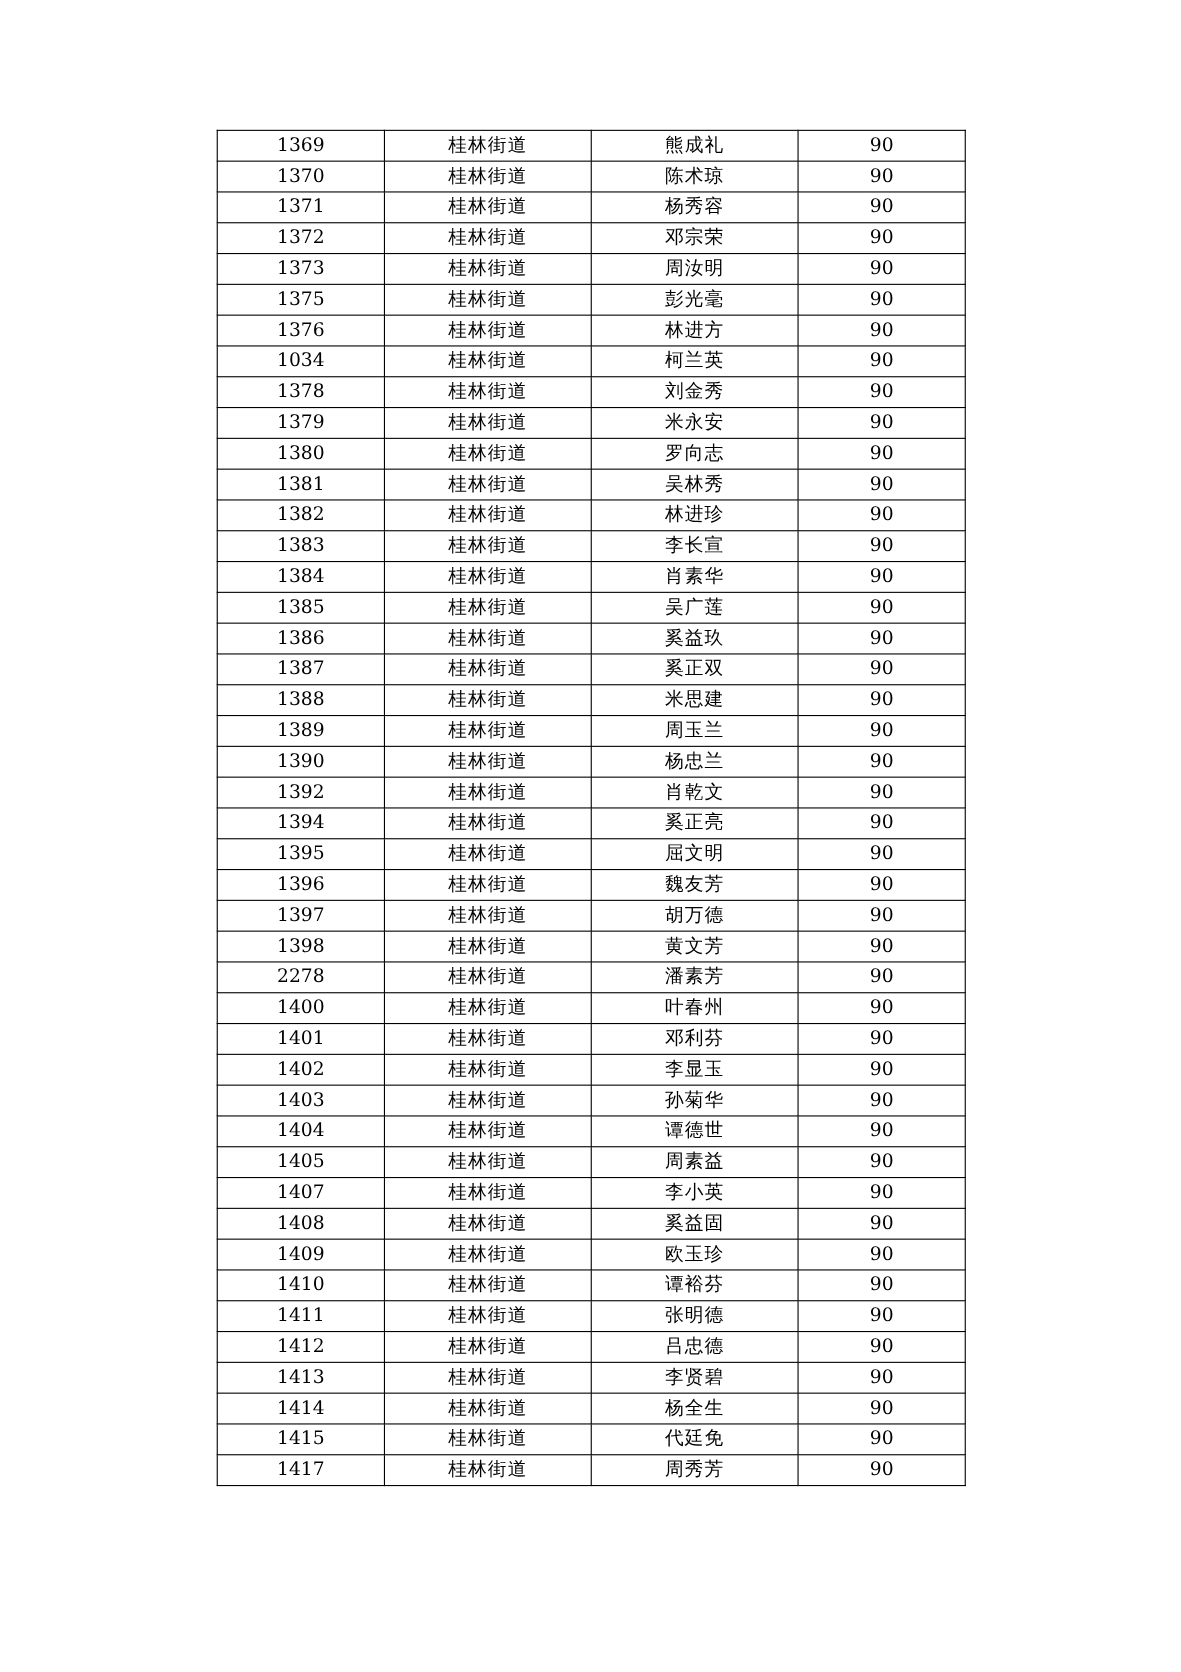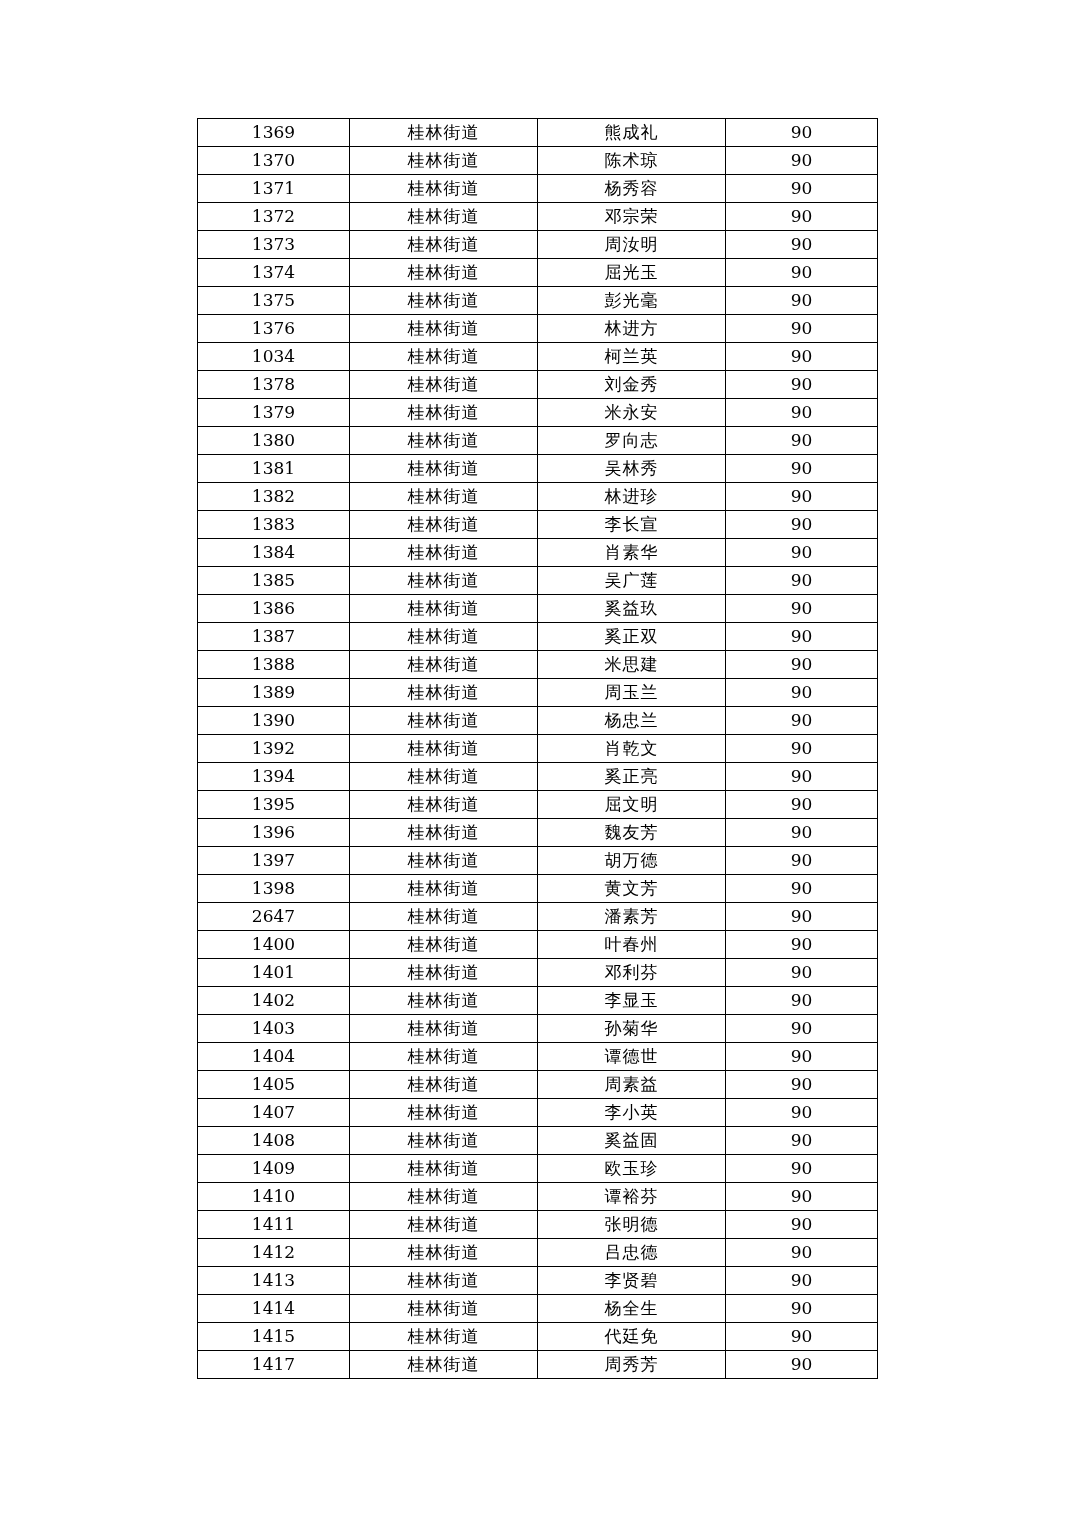--- a/index.html
+++ b/index.html
@@ -96,26 +96,20 @@
             <td class="cn">邓宗荣</td>
             <td class="num">90</td>
           </tr>
           <tr>
             <td class="num">1373</td>
             <td class="cn">桂林街道</td>
             <td class="cn">周汝明</td>
             <td class="num">90</td>
           </tr>
           <tr>
-            <td class="num">1374</td>
-            <td class="cn">桂林街道</td>
-            <td class="cn">屈光玉</td>
-            <td class="num">90</td>
-          </tr>
-          <tr>
             <td class="num">1375</td>
             <td class="cn">桂林街道</td>
             <td class="cn">彭光毫</td>
             <td class="num">90</td>
           </tr>
           <tr>
             <td class="num">1376</td>
             <td class="cn">桂林街道</td>
             <td class="cn">林进方</td>
             <td class="num">90</td>
@@ -234,21 +228,21 @@
             <td class="cn">胡万德</td>
             <td class="num">90</td>
           </tr>
           <tr>
             <td class="num">1398</td>
             <td class="cn">桂林街道</td>
             <td class="cn">黄文芳</td>
             <td class="num">90</td>
           </tr>
           <tr>
-            <td class="num">2647</td>
+            <td class="num">2278</td>
             <td class="cn">桂林街道</td>
             <td class="cn">潘素芳</td>
             <td class="num">90</td>
           </tr>
           <tr>
             <td class="num">1400</td>
             <td class="cn">桂林街道</td>
             <td class="cn">叶春州</td>
             <td class="num">90</td>
           </tr>

